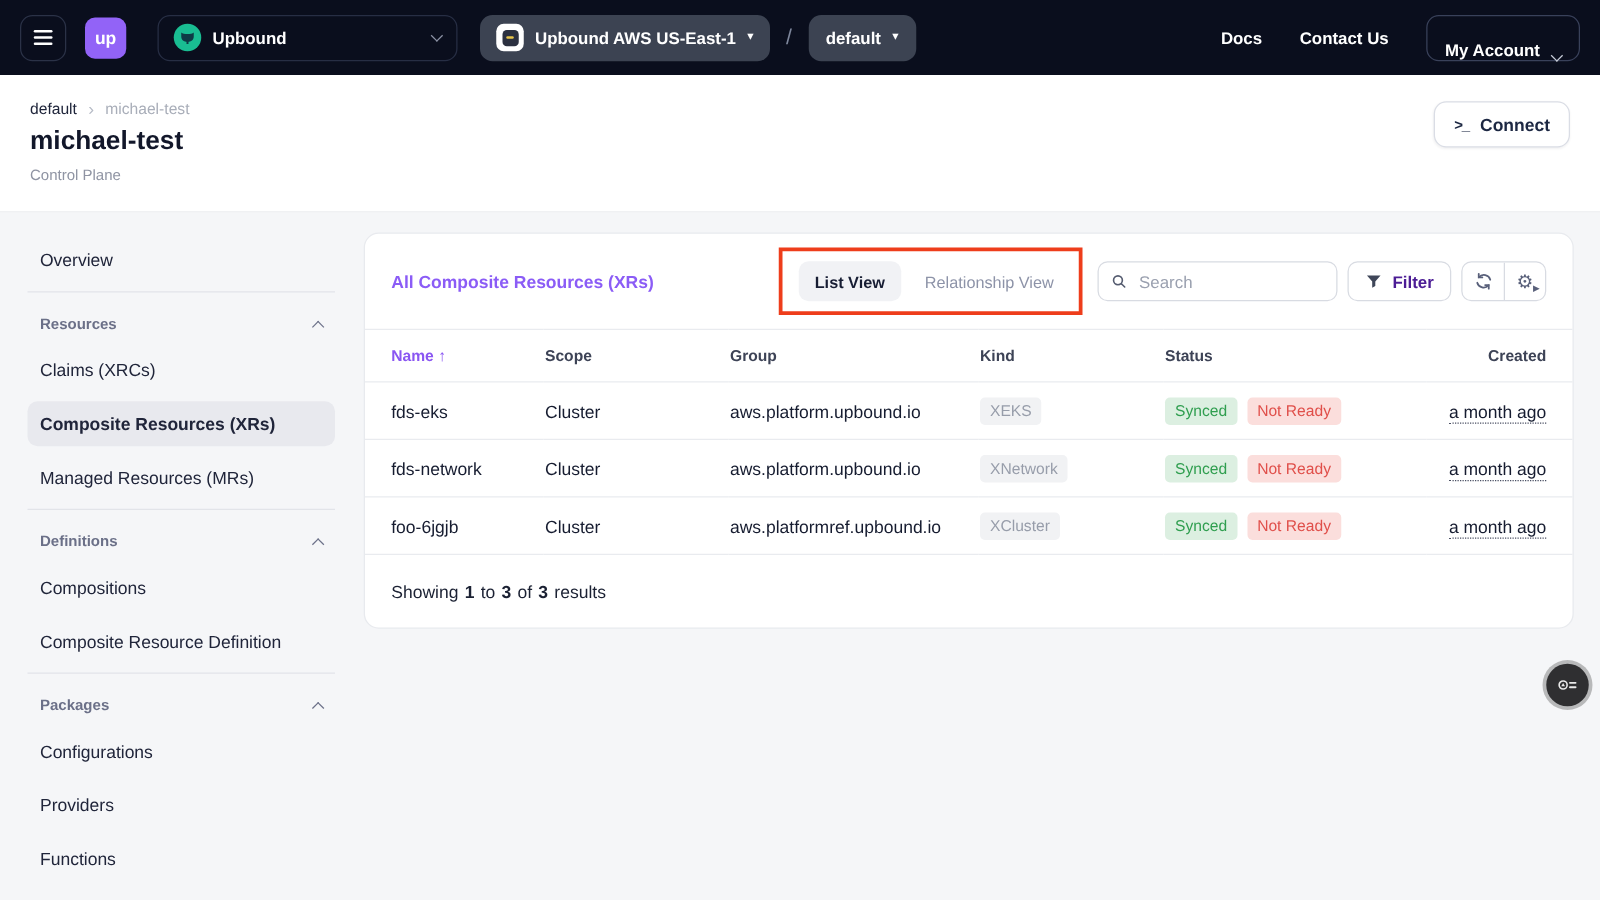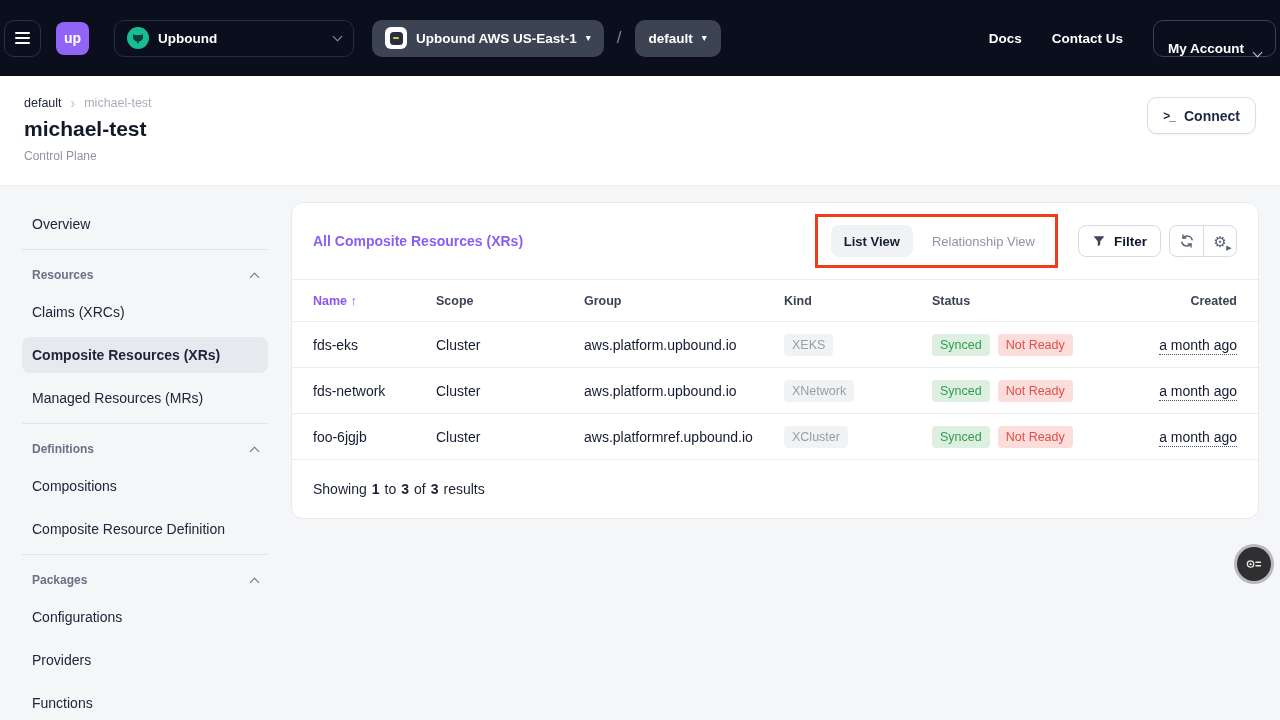--- a/index.html
+++ b/index.html
@@ -4,21 +4,21 @@
 <style>
   * { box-sizing: border-box; }
   html,body { margin:0; padding:0; }
   body {
     width:1280px; height:720px; overflow:hidden;
     font-family:"Liberation Sans", sans-serif;
     background:#f5f6f8; color:#1a1f33;
   }
 
   
-  .navbar { height:76px; background:#0a0e1d; display:flex; align-items:center; padding:0 4px; }
+  .navbar { height:60px; background:#0a0e1d; display:flex; align-items:center; padding:0 16px; }
   .menu-btn { width:37px; height:37px; border:1px solid #2b3247; border-radius:10px; background:transparent;
     display:flex; flex-direction:column; justify-content:center; align-items:center; gap:3px; cursor:pointer; }
   .menu-btn i { width:15px; height:2px; background:#fff; border-radius:1px; }
   .logo { width:33px; height:33px; background:#9263f7; border-radius:8px; margin-left:15px;
     color:#fff; font-weight:700; font-size:14px; display:flex; align-items:center; justify-content:center; }
   .org-dd { margin-left:25px; width:240px; height:37px; border:1px solid #272e44; border-radius:10px;
     display:flex; align-items:center; gap:9px; padding:0 12px; cursor:pointer; }
   .org-icon { width:22px; height:22px; border-radius:50%; background:#19bd92; display:flex; align-items:center; justify-content:center; flex:none; }
   .org-label { color:#fff; font-weight:700; font-size:13.5px; flex:1; }
   .chev-dn { width:7px; height:7px; border-right:1.6px solid #8d93a6; border-bottom:1.6px solid #8d93a6; transform:rotate(45deg); margin-top:-4px; }
@@ -68,21 +68,21 @@
   .panel-title { font-size:14px; font-weight:700; color:#8b5cf6; }
   .toggle-wrap { margin-left:auto; margin-right:22px; display:flex; align-items:flex-end; gap:6px; position:relative; }
   .annotation { position:absolute; left:-16px; right:-10px; top:-11px; bottom:-11px; border:3px solid #ee3d1b; pointer-events:none; }
   .tab { height:32px; display:flex; align-items:center; padding:0 13px; font-size:13px; border-radius:8px;
     color:#8d93a8; font-weight:500; cursor:pointer; white-space:nowrap; }
   .tab.active { background:#f1f2f5; color:#171d33; font-weight:700; }
   .search-box { width:192px; height:32px; border:1px solid #d8dbe2; border-radius:8px; display:flex; align-items:center; gap:8px; padding:0 10px; background:#fff; }
   .search-box input { border:none; outline:none; font-size:13.5px; color:#39405a; width:100%; background:transparent; font-family:inherit; }
   .search-box input::placeholder { color:#9aa0af; }
   .filter-btn { margin-left:8px; height:32px; border:1px solid #d8dbe2; border-radius:8px; background:#fff;
-    display:flex; align-items:center; gap:8px; padding:0 13px; font-size:13.5px; font-weight:700; color:#0f172a; cursor:pointer; }
+    display:flex; align-items:center; gap:8px; padding:0 13px; font-size:13.5px; font-weight:700; color:#4c1d95; cursor:pointer; }
   .icon-group { margin-left:8px; height:32px; border:1px solid #d8dbe2; border-radius:8px; display:flex; overflow:hidden; background:#fff; }
   .icon-cell { width:33px; display:flex; align-items:center; justify-content:center; cursor:pointer; }
   .icon-cell + .icon-cell { border-left:1px solid #d8dbe2; }
   .gear-wrap { position:relative; color:#59607a; font-size:15px; line-height:1; }
   .gear-wrap .play { position:absolute; right:-5px; bottom:-2px; font-size:7px; color:#59607a; }
 
   
   table { width:100%; border-collapse:collapse; table-layout:fixed; }
   th { font-size:12.5px; font-weight:700; color:#3d4356; text-align:left; height:42px;
     border-top:1px solid #e9ebef; border-bottom:1px solid #e9ebef; }
@@ -199,20 +199,27 @@
   <div class="card">
     <div class="card-header">
       <div class="panel-title">All Composite Resources (XRs)</div>
 
       <div class="toggle-wrap">
         <div class="annotation"></div>
         <div class="tab active">List View</div>
         <div class="tab">Relationship View</div>
       </div>
 
+      <div class="search-box">
+        <svg width="14" height="14" viewBox="0 0 16 16" fill="none" stroke="#555c70" stroke-width="1.7" stroke-linecap="round">
+            <circle cx="7" cy="7" r="4.6"></circle>
+            <path d="M10.6 10.6L14 14"></path>
+          </svg>
+        <input type="text" placeholder="Search" style="">
+      </div>
 
       <div class="filter-btn">
         <svg width="14" height="14" viewBox="0 0 18 18">
             <path d="M2 3h14l-5.4 6.3v4.6l-3.2 1.9V9.3z" fill="#3f4659"></path>
           </svg>
         <span>Filter</span>
       </div>
 
       <div class="icon-group">
         <div class="icon-cell">

